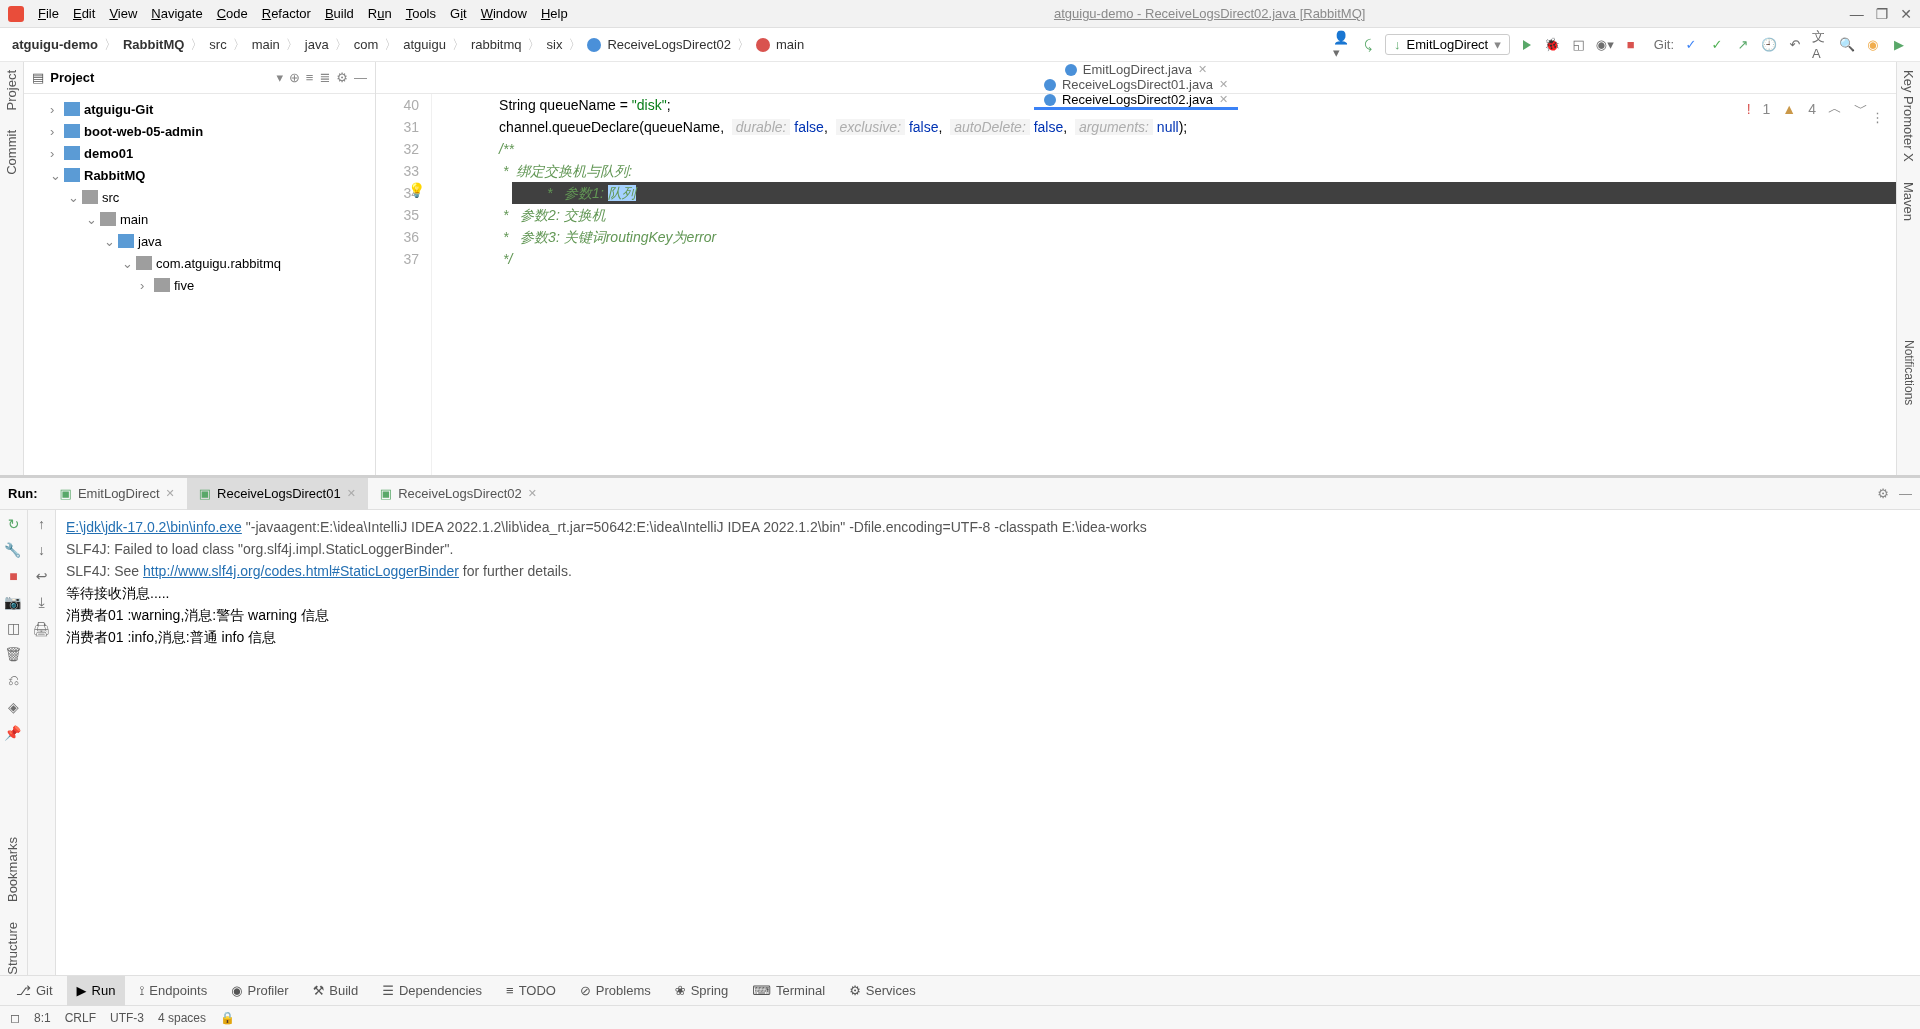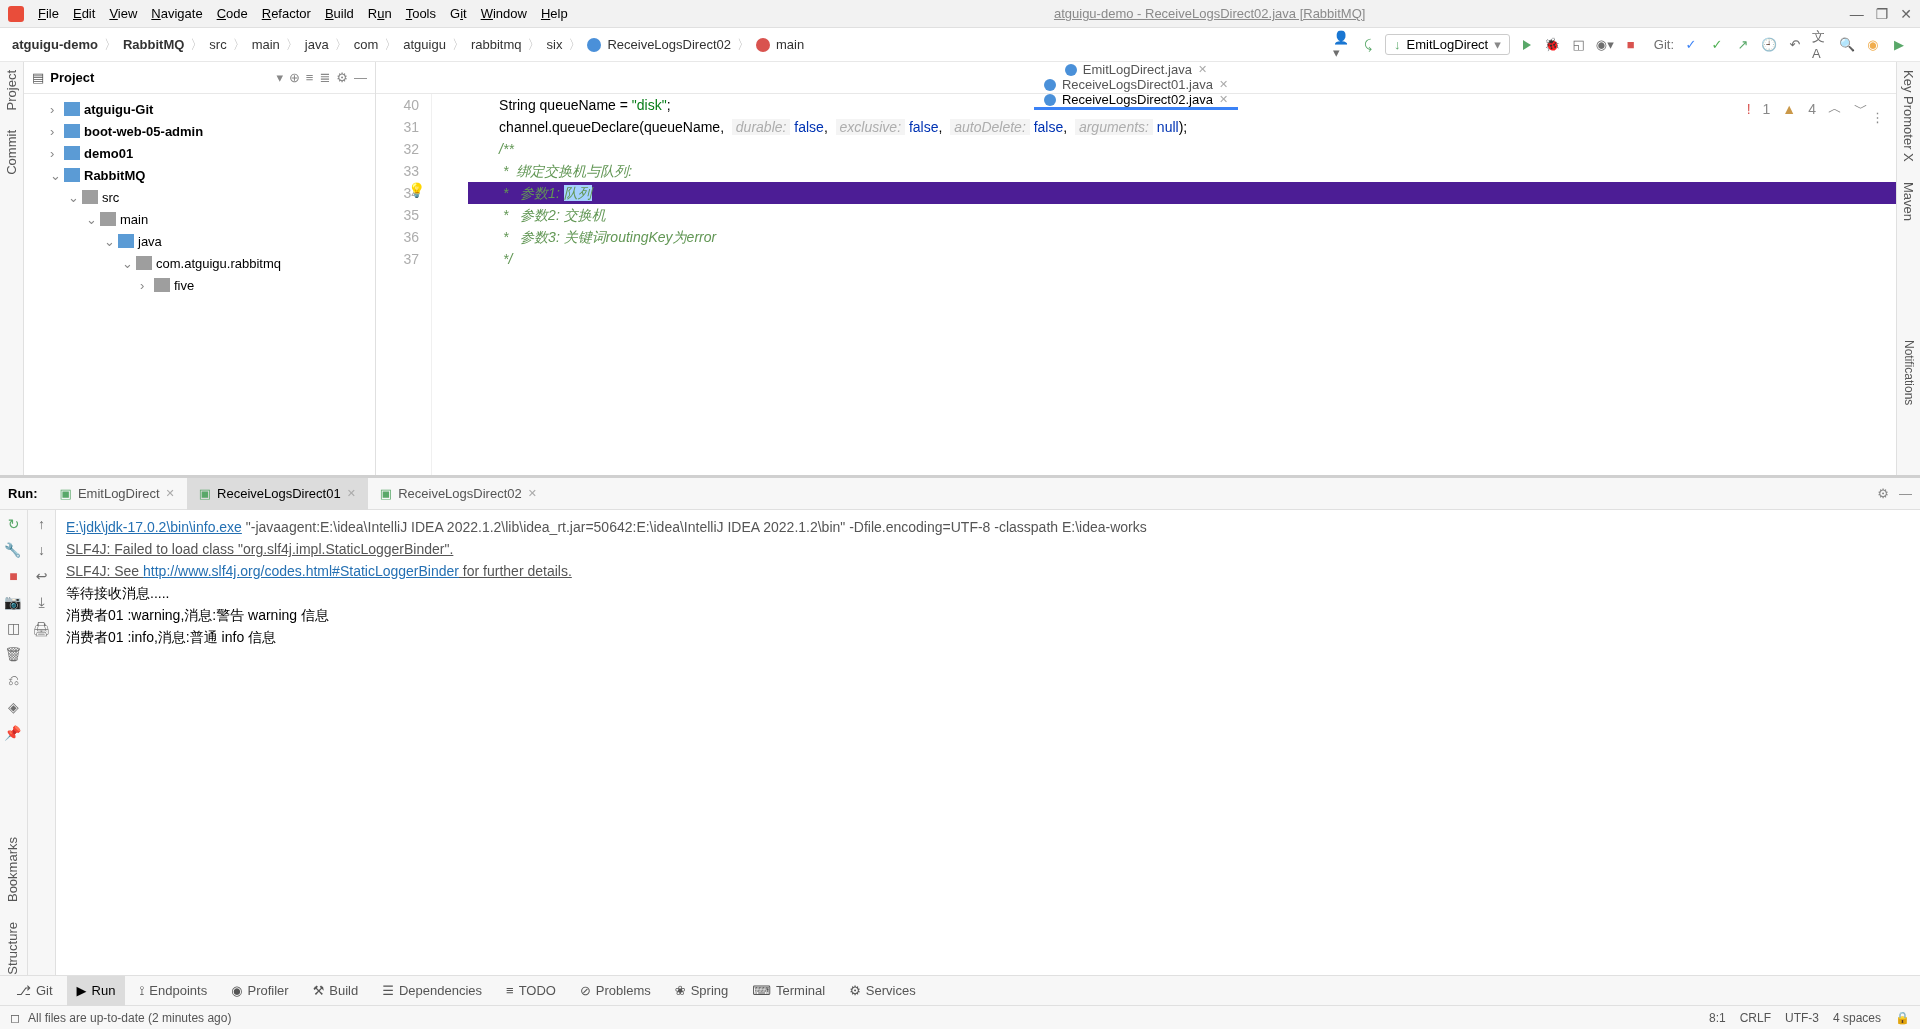--- a/index.html
+++ b/index.html
@@ -45,21 +45,21 @@
 .editor-tabs { height:32px; display:flex; align-items:center; border-bottom:1px solid #e8e8e8; padding:0 4px;flex-direction:column; }
 .etab { display:flex; align-items:center; padding:0 10px; height:32px; color:#555; cursor:pointer; gap:6px; }
 .etab.active { border-bottom:3px solid #3b82f6; color:#000; }
 .etab .close-x { color:#aaa; font-size:11px; }
 .etab-opts { margin-left:auto; color:#888; cursor:pointer; padding:0 8px; }
 .code-body { flex:1; display:flex; font-family:"JetBrains Mono",Consolas,monospace; font-size:14px; position:relative; }
 .gutter { width:56px; text-align:right; padding-right:12px; color:#adadad; background:#fff; border-right:1px solid #f0f0f0; }
 .gutter-line { height:22px; line-height:22px; }
 .code-lines { flex:1; padding-left:12px; }
 .code-line { height:22px; line-height:22px; white-space:pre; }
-.hl-34 { background:#4c1d95; }
+.hl-34 { background:#404040;margin-left:44px; }
 .str { color:#067d17; }
 .com-green { color:#629755; font-style:italic; }
 .kw { color:#0033b3; }
 .hint { color:#adadad; font-style:italic; background:#f4f4f4; padding:0 4px; }
 .sel-bg { background:#a6d2ff; }
 .bulb { position:absolute; left:-24px; top:88px; color:#f0ad4e; }
 .editor-status { position:absolute; top:6px; right:28px; display:flex; gap:12px; align-items:center; color:#888; }
 .editor-status .warn { color:#ca9849; }
 .editor-status .err { color:#d9534f; }
 .run-panel { height:500px; border-top:3px solid #d0d0d0; display:flex; flex-direction:column; }
@@ -72,21 +72,21 @@
 .run-body { flex:1; display:flex; }
 .run-gutter { width:28px; background:#f7f7f7; border-right:1px solid #e0e0e0; display:flex; flex-direction:column; align-items:center; padding-top:6px; gap:10px; }
 .run-gutter2 { width:28px; background:#f7f7f7; border-right:1px solid #e0e0e0; display:flex; flex-direction:column; align-items:center; padding-top:6px; gap:10px; }
 .gicon { color:#6e6e6e; cursor:pointer; font-size:14px; }
 .gicon.green { color:#59a869; }
 .gicon.red { color:#d9534f; }
 .console { flex:1; font-family:Consolas,monospace; font-size:14px; padding:6px 10px; overflow:auto; line-height:22px; }
 .console .link { color:#2470b3; text-decoration:underline; }
 .console .path { color:#2470b3; text-decoration:underline; }
 .console .jvm { color:#555; }
-.console .slf { color:#555;text-decoration:underline; }
+.console .slf { color:#555; }
 .bottom-tabs { height:30px; background:#f7f7f7; border-top:1px solid #e0e0e0; display:flex; align-items:center; padding:0 6px; gap:4px; }
 .btab { display:flex; align-items:center; gap:5px; padding:0 10px; height:30px; cursor:pointer; color:#555; }
 .btab.active { background:#dcdcdc; color:#000; }
 .statusbar { height:24px; background:#f7f7f7; border-top:1px solid #e0e0e0; display:flex; align-items:center; padding:0 10px; font-size:12px; color:#555; }
 .statusbar .sb-left { flex:1; }
 .statusbar .sb-item { margin-left:14px; }
 .side-notifications { position:absolute; right:4px; top:340px; writing-mode:vertical-rl; color:#555; font-size:12px; }
 </style>
 </head>
 <body>
@@ -395,19 +395,18 @@
 
 <div style="position:absolute;left:0;bottom:54px;width:24px;display:flex;flex-direction:column;align-items:center;gap:20px">
   <span class="vert-text">Bookmarks</span>
   <span class="vert-text">Structure</span>
 </div>
 
 <div class="side-notifications">Notifications</div>
 
 <div class="statusbar">
   <span>◻</span>
-  <span class="sb-left" style="margin-left:8px">All files are up-to-date (2 minutes ago)</span>
   <span class="sb-item">8:1</span>
   <span class="sb-item">CRLF</span>
   <span class="sb-item">UTF-3</span>
   <span class="sb-item">4 spaces</span>
   <span class="sb-item">🔒</span>
 </div>
 
 </body></html>

